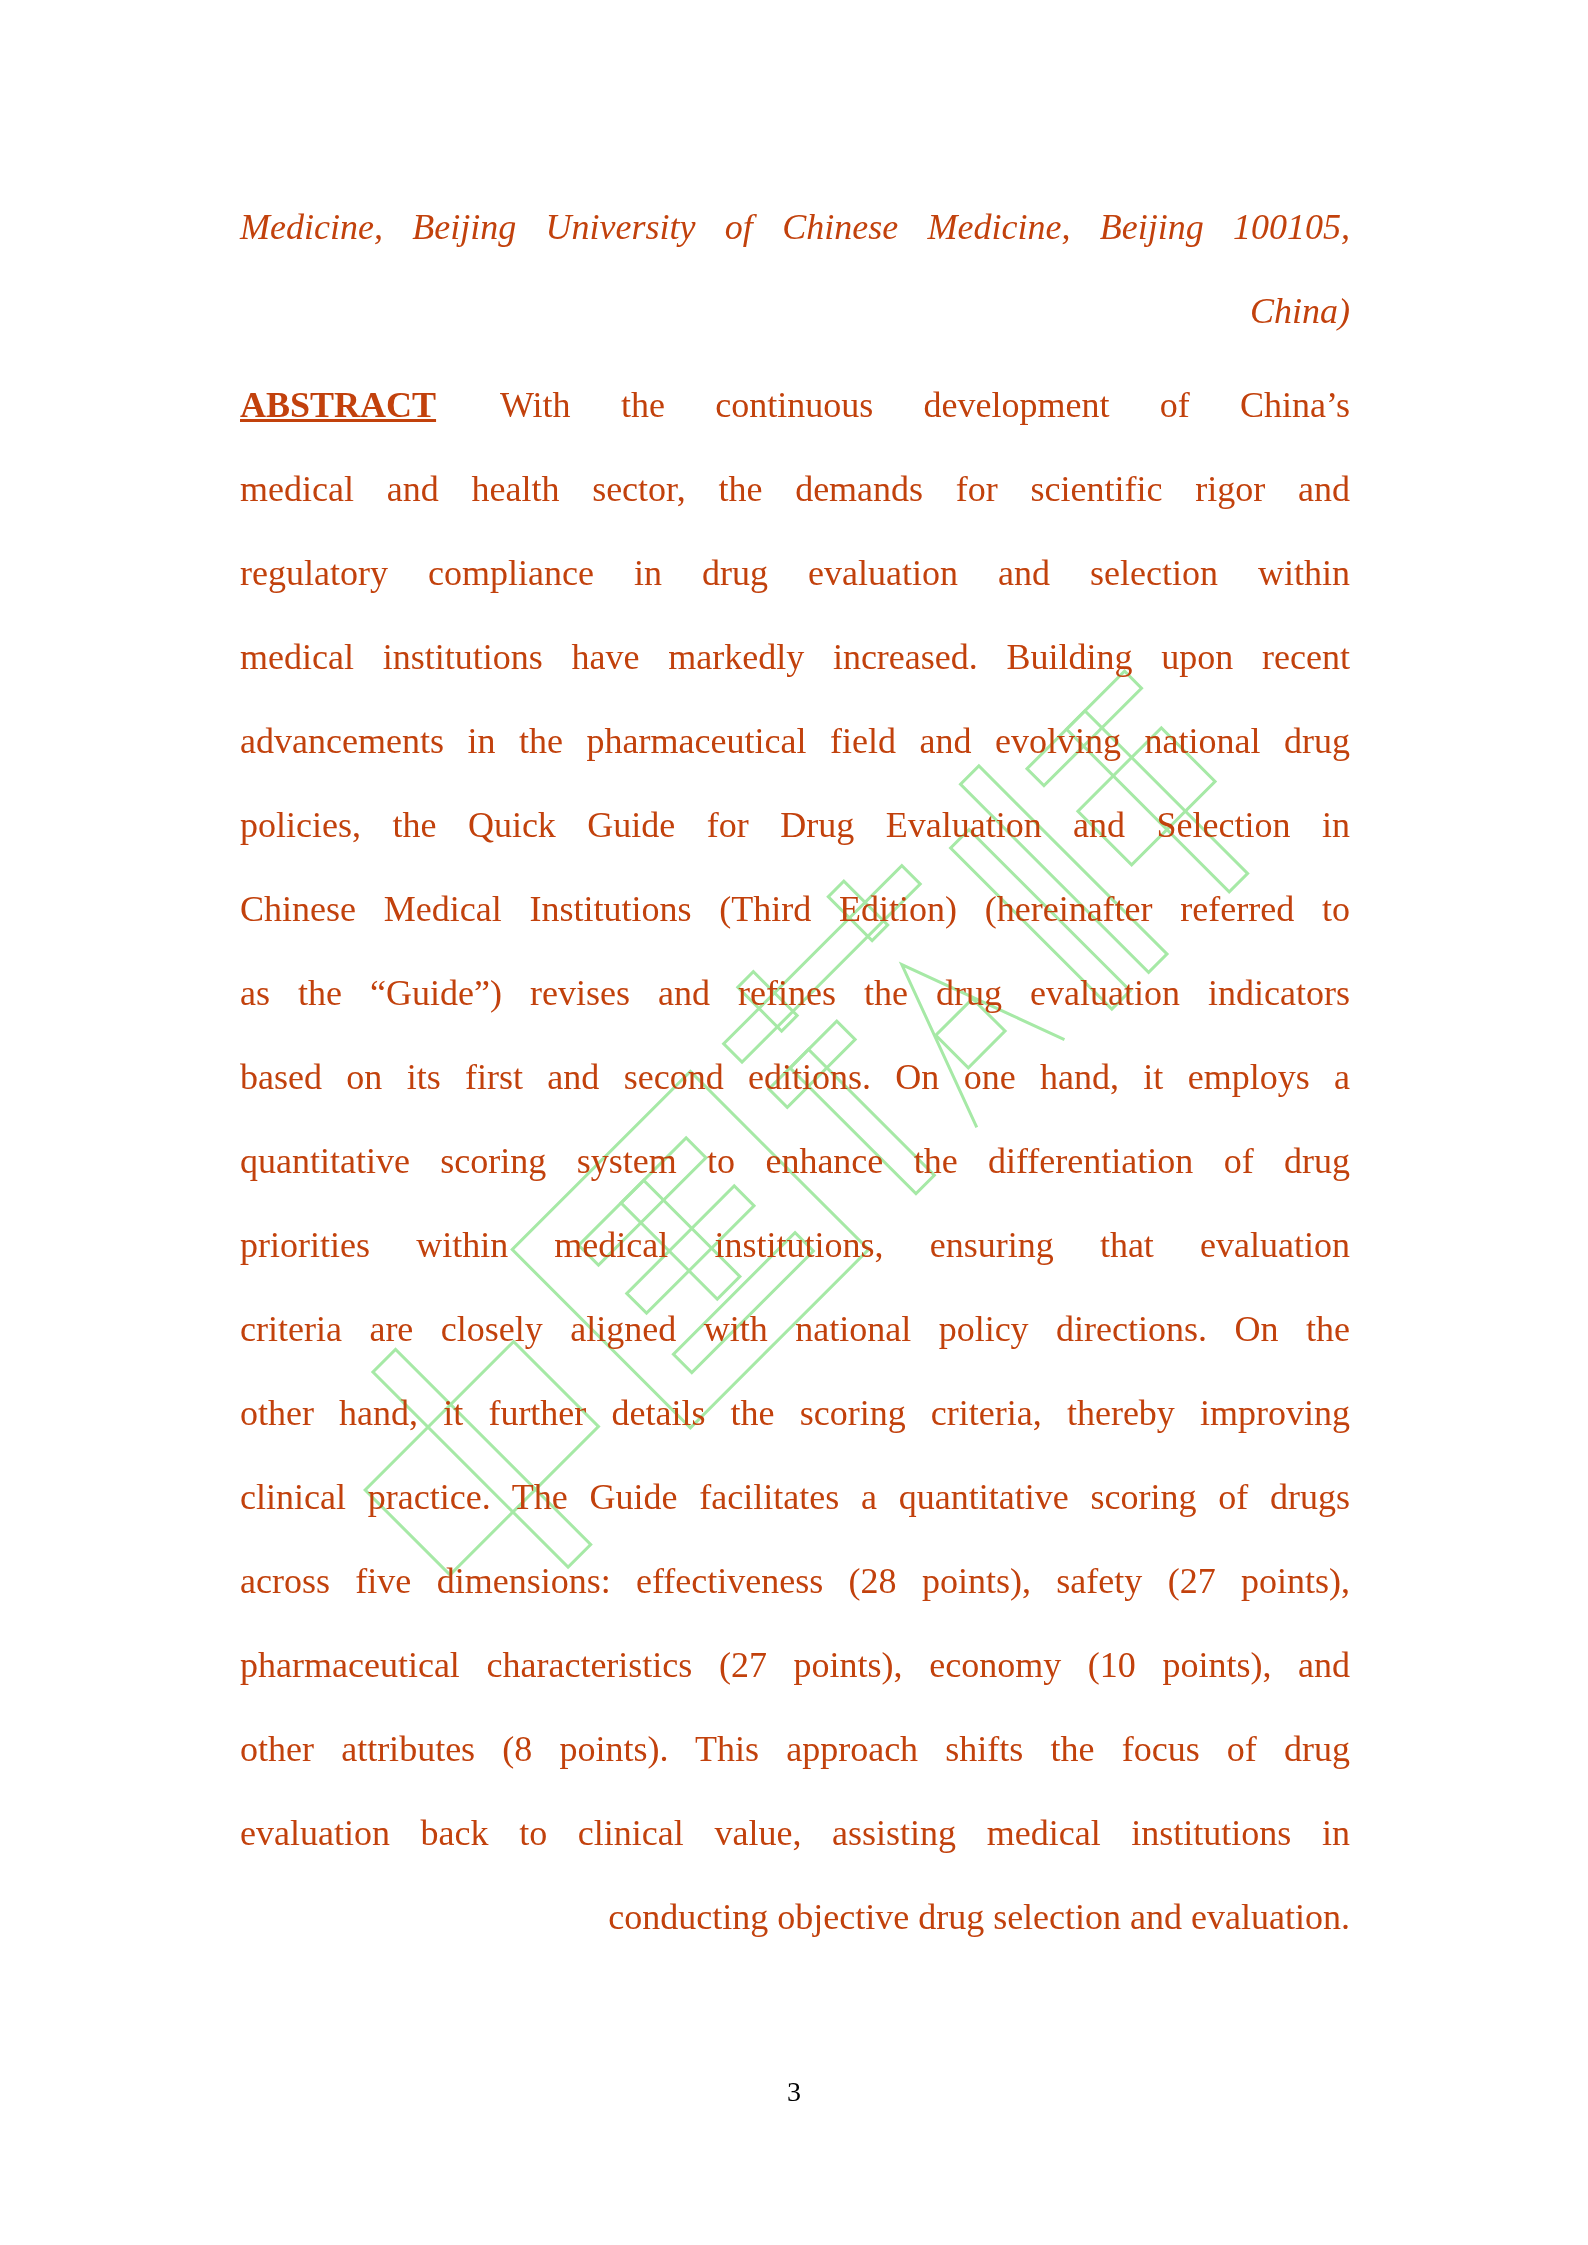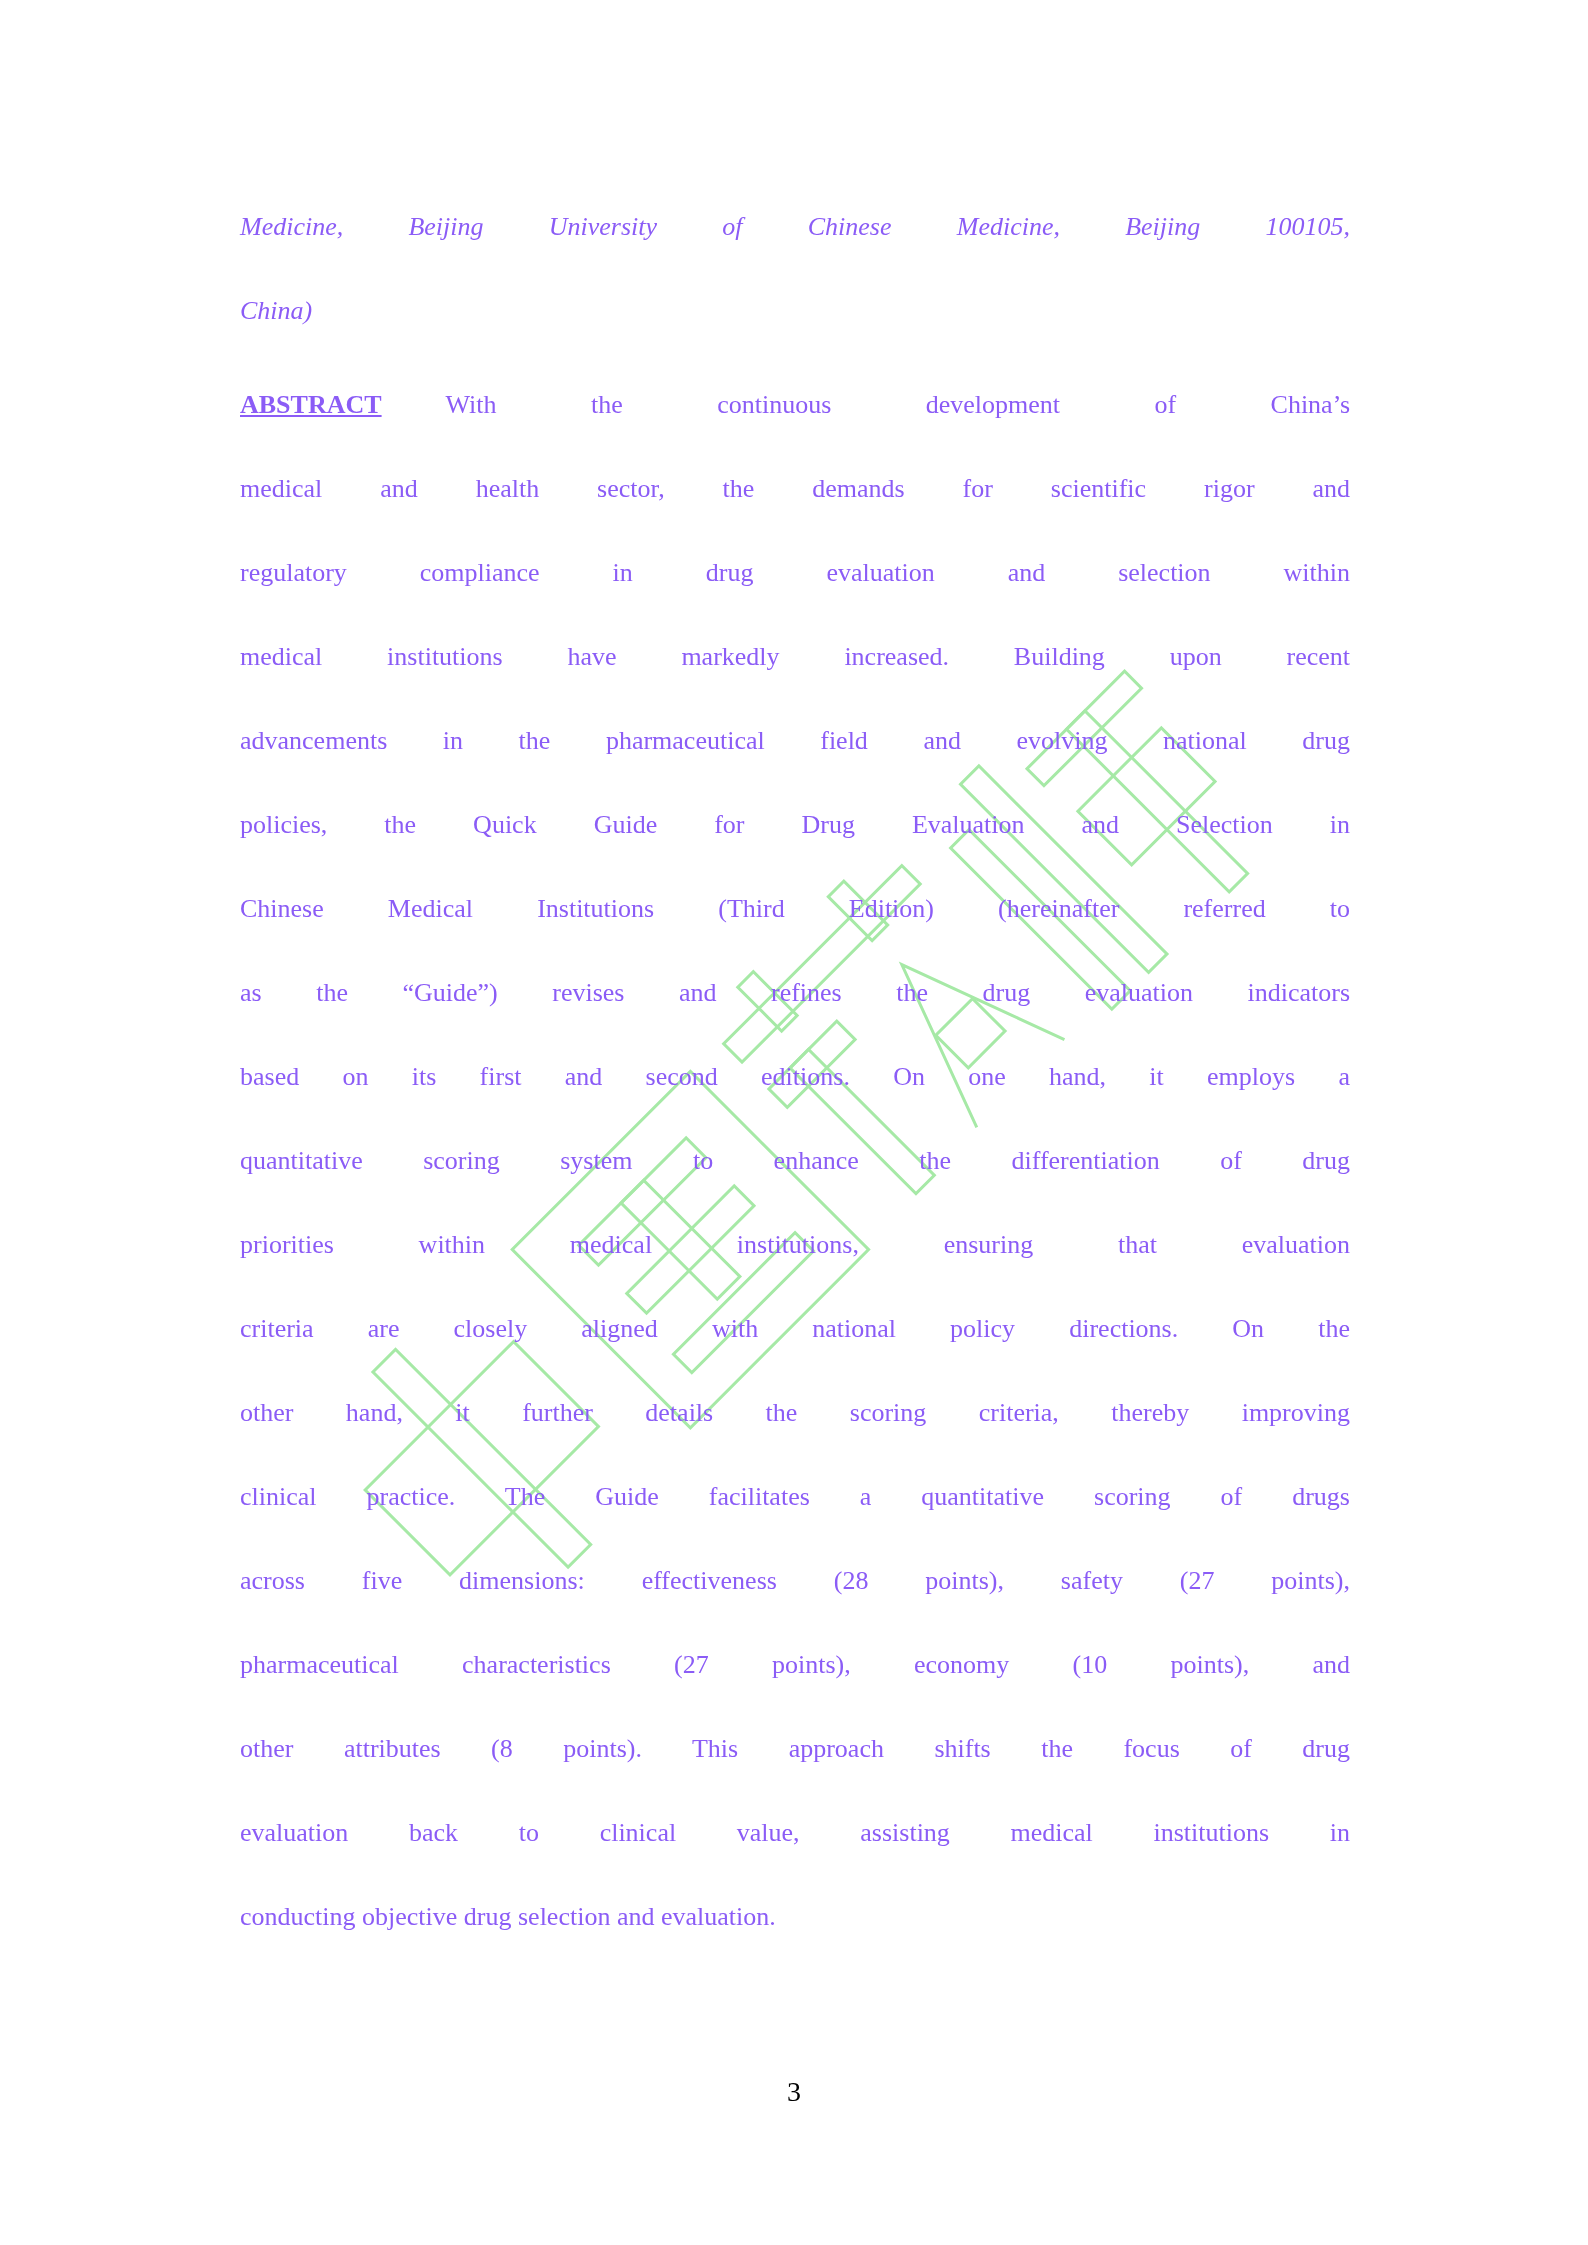--- a/index.html
+++ b/index.html
@@ -24,26 +24,26 @@
     height: 2245px;
     z-index: 0;
     pointer-events: none;
   }
   .body-text {
     position: absolute;
     left: 240px;
     top: 185px;
     width: 1110px;
     z-index: 1;
-    font-size: 26px;
+    font-size: 36px;
     line-height: 84px;
-    color: #8b5cf6;
+    color: #c2410c;
   }
   .line {
-    text-align: left;
+    text-align: right;
     white-space: normal;
   }
   .jline {
     text-align: justify;
     text-align-last: justify;
   }
   .affiliation .line {
     font-style: italic;
   }
   .abstract {

